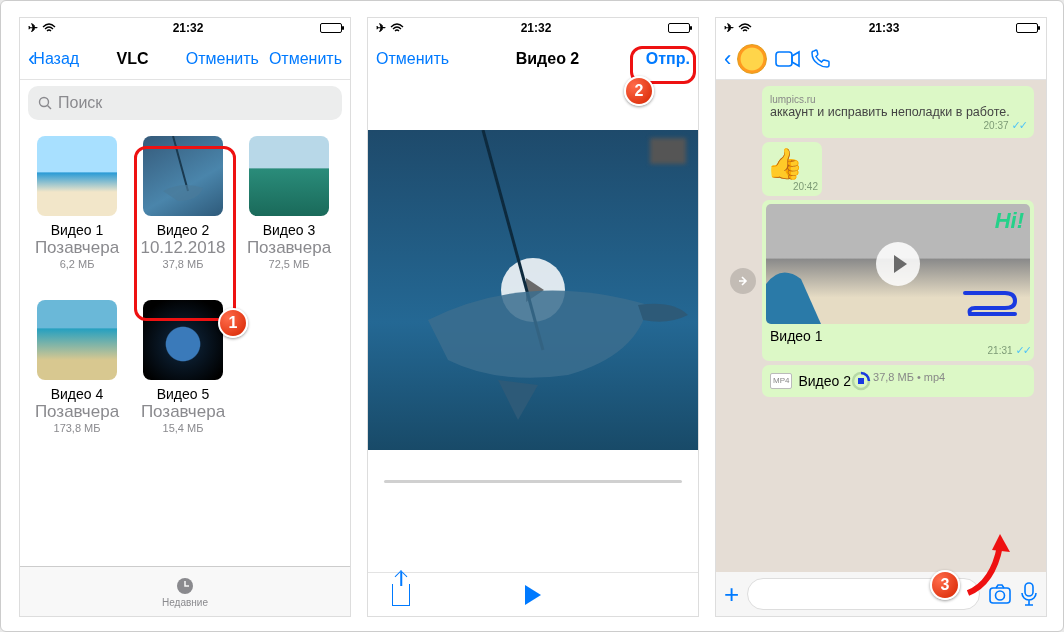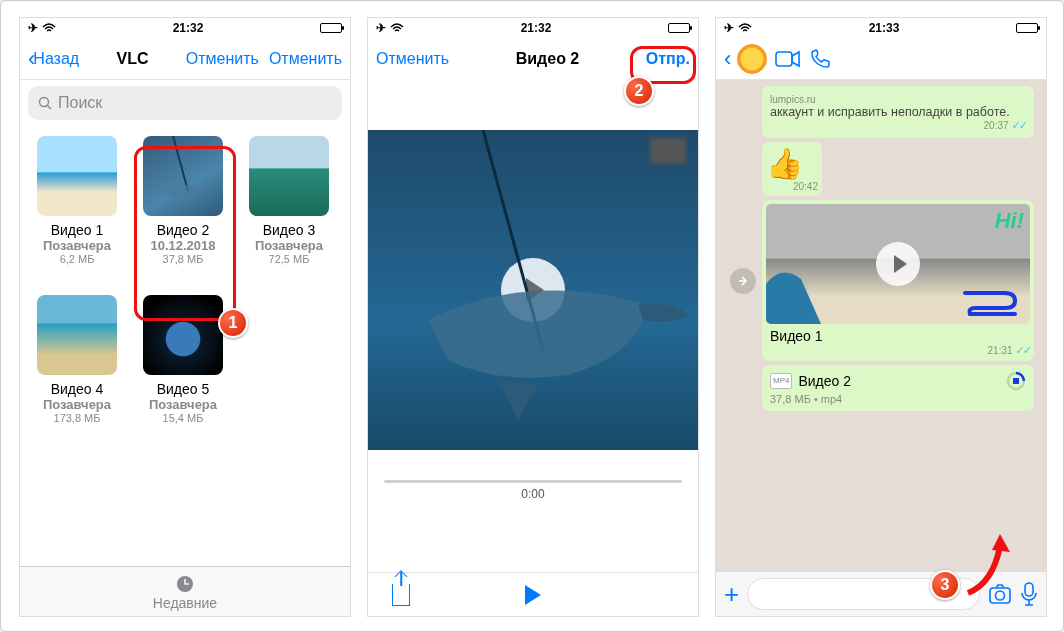--- a/index.html
+++ b/index.html
@@ -19,24 +19,24 @@
   .nav { height: 42px; display:flex; align-items:center; justify-content:space-between; padding:0 8px; font-size:16px; border-bottom:1px solid #e3e3e3; }
   .nav .blue { color:#007aff; }
   .nav .title { font-weight:700; color:#000; }
   .chev { font-size:22px; color:#007aff; font-weight:300; margin-right:-2px;}
   
   .search { margin:6px 8px; height:34px; background:#eceded; border-radius:10px; display:flex; align-items:center; padding:0 10px; color:#8a8a8e; font-size:16px; gap:6px;}
   .grid { display:flex; flex-wrap:wrap; padding: 10px 4px; gap: 0; }
   .tile { width: 106px; text-align:center; margin-bottom: 30px;}
   .thumb { width:80px; height:80px; margin: 0 auto 6px; border-radius:8px; background:#7aa3bf; overflow:hidden; display:flex; align-items:center; justify-content:center; position:relative;}
   .tname { font-size:14px; color:#000; }
-  .tdate { font-size:13px; color:#8a8a8e;font-weight:bold; }
+  .tdate { font-size:17px; color:#8a8a8e; }
   .tsize { font-size:11px; color:#8a8a8e; }
   .tabbar { position:absolute; bottom:0; left:0; right:0; height:50px; border-top:1px solid #ccc; background:#f8f8f8; display:flex;}
-  .tabbar .tab { flex:1; display:flex; flex-direction:column; align-items:center; justify-content:center; font-size:14px; color:#8a8a8e;}
+  .tabbar .tab { flex:1; display:flex; flex-direction:column; align-items:center; justify-content:center; font-size:10px; color:#8a8a8e;}
   .tabbar .tab.active { color:#007aff; }
   .step-badge { position:absolute; width:30px; height:30px; border-radius:50%; background:radial-gradient(circle at 30% 30%, #ff6b4a, #d62400); color:#fff; font-weight:700; display:flex; align-items:center; justify-content:center; border:2px solid #fff; box-shadow:0 1px 3px rgba(0,0,0,0.4); font-size:16px; z-index:20;}
   .redbox { position:absolute; border:3px solid #e11; border-radius:12px; pointer-events:none; z-index:15;}
   
   .preview { position:relative; margin-top:50px; width:100%; height:320px; background:linear-gradient(#1e4a6b, #246894 60%, #184a68); display:flex; align-items:center; justify-content:center;}
   .playbtn { width:64px; height:64px; border-radius:50%; background:rgba(255,255,255,0.85); display:flex; align-items:center; justify-content:center; }
   .tri { width:0;height:0;border-left:18px solid #6a6a6a; border-top:12px solid transparent; border-bottom:12px solid transparent; margin-left:4px;}
   .scrub { margin: 30px 16px 0; }
   .scrubline { height:3px; background:#d0d0d0; border-radius:2px;}
   .scrubtime { text-align:center; font-size:12px; color:#555; margin-top:4px;}
@@ -177,21 +177,20 @@
         <path d="M60 190 Q160 140 280 175 Q270 225 200 245 Q130 255 80 230 Z" fill="#3b6d8e" opacity="0.85"></path>
         <path d="M130 250 L150 290 L170 255 Z" fill="#2d5a78"></path>
         <path d="M270 175 Q305 170 320 185 Q300 195 275 190 Z" fill="#2d5a78"></path>
       </svg>
       <div class="playbtn">
           <div class="tri"></div>
         </div>
     </div>
     <div class="scrub">
       <div class="scrubline"></div>
-      <div class="scrubtime">0:00</div>
     </div>
     <div class="toolbar2">
       <div class="share"></div>
       <div class="playsmall"></div>
       <div style="width:18px"></div>
     </div>
     <div class="redbox" style="left:262px; top:28px; width:66px; height:38px;"></div>
     <div class="step-badge" style="left:256px; top:58px;">2</div>
   </div>
 
@@ -247,21 +246,21 @@
           <div class="playbtn" style="position:absolute;left:50%;top:50%;transform:translate(-50%,-50%);width:44px;height:44px;">
               <div class="tri" style="border-left-width:13px;border-top-width:9px;border-bottom-width:9px;"></div>
             </div>
           <svg style="position:absolute;left:0;bottom:0;" width="70" height="60">
               <path d="M0 60 L0 20 Q15 0 35 15 L55 60 Z" fill="#2a7aa8"></path>
             </svg>
         </div>
         <div style="font-size:14px;padding:4px 4px 0;">Видео 1</div>
         <div class="time"><span>21:31</span><span class="ticks">✓✓</span></div>
       </div>
-      <div class="bubble-out" style="display:flex;flex-direction:column;gap:2px;">
+      <div class="bubble-out" style="display:flex;flex-direction:row;gap:2px;">
         <div style="display:flex;align-items:center;justify-content:space-between;">
           <div style="display:flex;align-items:center;">
             <span class="mp4badge">MP4</span>
             <span>Видео 2</span>
           </div>
           <svg width="20" height="20">
               <circle cx="10" cy="10" r="8" stroke="#b6d8a6" stroke-width="2.5" fill="none"></circle>
               <path d="M10 2 A8 8 0 0 1 18 10" stroke="#1a3ae0" stroke-width="2.5" fill="none"></path>
               <rect x="7" y="7" width="6" height="6" fill="#1a3ae0"></rect>
             </svg>

